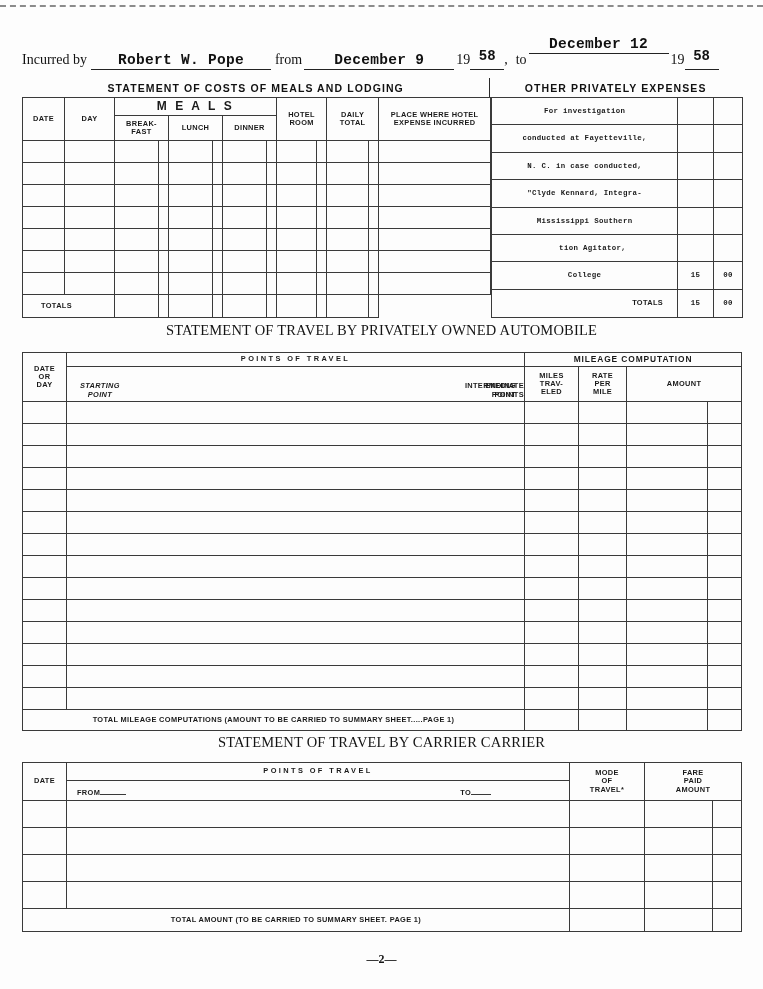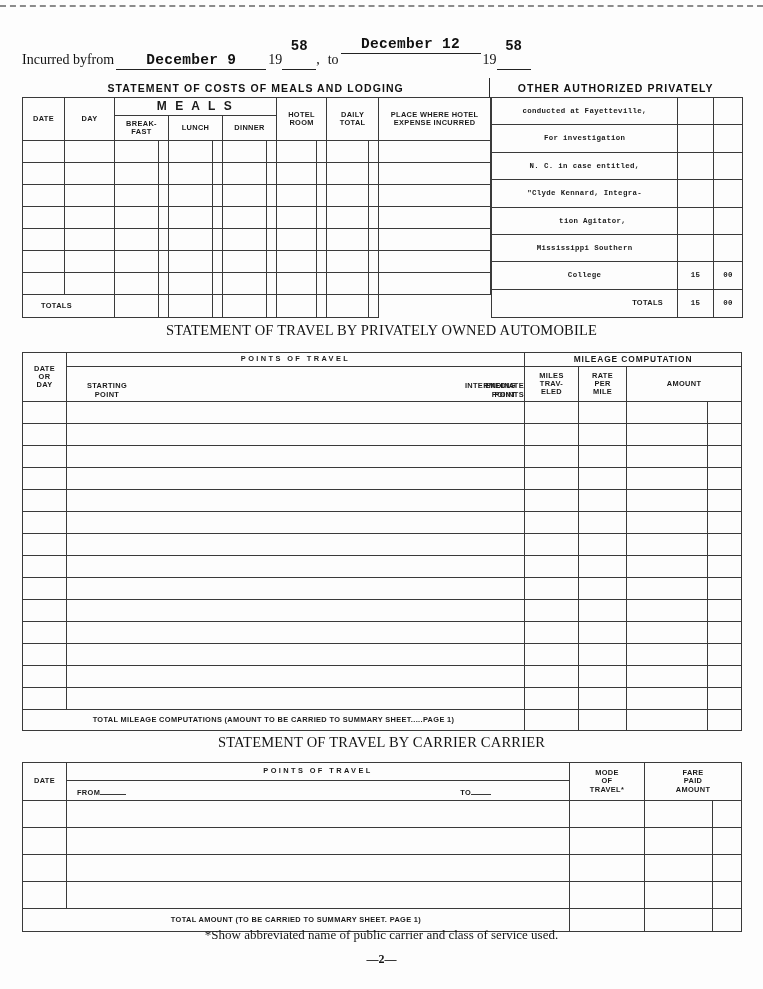--- a/index.html
+++ b/index.html
@@ -35,21 +35,21 @@
     text-align:center;padding-bottom:1px;
     font-family:"Liberation Mono", monospace;font-weight:bold;font-size:14.5px;
     color:#111;letter-spacing:.3px;
   }
   .f-name{width:180px;margin:0 4px;}
   .f-from{width:150px;margin:0 2px;}
   .f-to{width:140px;margin:16px 2px;}
   .yr{font-family:"Liberation Serif", serif;font-size:14px;padding-bottom:2px;}
   .yrv{
     border-bottom:1.6px solid #222;width:34px;text-align:center;
-    font-family:"Liberation Mono", monospace;font-weight:bold;font-size:14px;padding-bottom:15px;
+    font-family:"Liberation Mono", monospace;font-weight:bold;font-size:14px;padding-bottom:5px;
   }
   .comma{font-family:"Liberation Serif", serif;font-size:14px;padding-bottom:2px;}
 
   
   table.grid{border-collapse:collapse;table-layout:fixed;}
   table.grid td, table.grid th{
     border:1px solid #3a3a3a;padding:0;vertical-align:middle;
     font-size:7.4px;font-weight:bold;letter-spacing:.35px;
     text-align:center;color:#1a1a1a;line-height:1.12;
   }
@@ -102,48 +102,49 @@
     position:absolute;left:0;top:952px;width:763px;text-align:center;
     font-family:"Liberation Serif", serif;font-size:12px;font-weight:bold;color:#161616;
   }
 
   .fromto{
     position:relative;height:100%;
   }
   .fromto .ft{
     position:absolute;bottom:2px;font-size:7.4px;font-weight:bold;letter-spacing:.35px;
   }
-  .fromto .ft.l{left:20px;}
+  .fromto .ft.l{left:13px;font-style:italic;}
   .ul{border-bottom:1px solid #3a3a3a;display:inline-block;width:26px;}
 </style>
 </head>
 <body>
 
 <div class="page">
 
   <div class="dashtop"></div>
 
 
   <div class="incurred">
     <span class="inc-lbl">Incurred by</span>
+    <span class="fill f-name">Robert W. Pope</span>
     <span class="inc-lbl">from</span>
     <span class="fill f-from">December 9</span>
     <span class="yr">19</span>
     <span class="yrv">58</span>
     <span class="comma">,</span>
     <span class="inc-lbl" style="margin-left:8px">to</span>
     <span class="fill f-to">December 12</span>
     <span class="yr">19</span>
     <span class="yrv">58</span>
   </div>
 
   <div id="sec1">
     <div class="bandrow">
       <div class="band-l sec-band" style="padding:4px 0 3px">STATEMENT OF COSTS OF MEALS AND LODGING</div>
-      <div class="band-r sec-band" style="padding:4px 0 3px">OTHER AUTHORIZED PRIVATELY</div>
+      <div class="band-r sec-band" style="padding:4px 0 3px">OTHER PRIVATELY EXPENSES</div>
     </div>
 
     <div id="meals-wrap">
 
       <table class="grid" id="meals">
         <colgroup>
           <col style="width:42px">
             <col style="width:50px">
           <col style="width:44px">
             <col style="width:10px">
@@ -294,46 +295,46 @@
         </table>
 
       <table class="grid" id="other">
         <colgroup>
           <col style="width:186px">
             <col style="width:36px">
             <col style="width:29px">
         </colgroup>
         <tbody>
         <tr>
+          <td class="typed" style="height:21px">For investigation</td>
+          <td class="amt"></td>
+          <td class="cts"></td>
+        </tr>
+        <tr>
           <td class="typed" style="height:21px">conducted at Fayetteville,</td>
           <td class="amt"></td>
           <td class="cts"></td>
         </tr>
         <tr>
-          <td class="typed" style="height:21px">For investigation</td>
-          <td class="amt"></td>
-          <td class="cts"></td>
-        </tr>
-        <tr>
-          <td class="typed" style="height:21px">N. C. in case entitled,</td>
+          <td class="typed" style="height:21px">N. C. in case conducted,</td>
           <td class="amt"></td>
           <td class="cts"></td>
         </tr>
         <tr>
           <td class="typed" style="height:21px">"Clyde Kennard, Integra-</td>
           <td class="amt"></td>
           <td class="cts"></td>
         </tr>
         <tr>
-          <td class="typed" style="height:21px;padding-left:16px">tion Agitator,</td>
+          <td class="typed" style="height:21px">Mississippi Southern</td>
           <td class="amt"></td>
           <td class="cts"></td>
         </tr>
         <tr>
-          <td class="typed" style="height:21px">Mississippi Southern</td>
+          <td class="typed" style="height:21px;padding-left:16px">tion Agitator,</td>
           <td class="amt"></td>
           <td class="cts"></td>
         </tr>
         <tr>
           <td class="typed" style="height:21px">College</td>
           <td class="amt">15</td>
           <td class="cts">00</td>
         </tr>
         <tr>
           <td style="height:22px;text-align:right;padding-right:14px">TOTALS</td>
@@ -555,16 +556,15 @@
 
     <tr>
       <td colspan="2" class="totline" style="height:22px">TOTAL AMOUNT (TO BE CARRIED TO SUMMARY SHEET. PAGE 1)</td>
       <td class="blank"></td>
       <td class="blank"></td>
       <td class="blank"></td>
     </tr>
   </tbody>
     </table>
 
-  <div class="footnote">*Show abbreviated name of public carrier and class of service used.</div>
   <div class="pageno">—2—</div>
 
 </div>
 
 </body></html>

